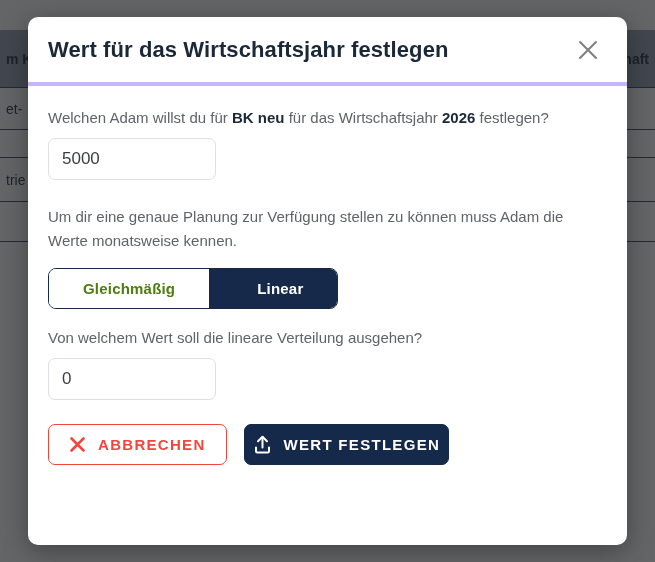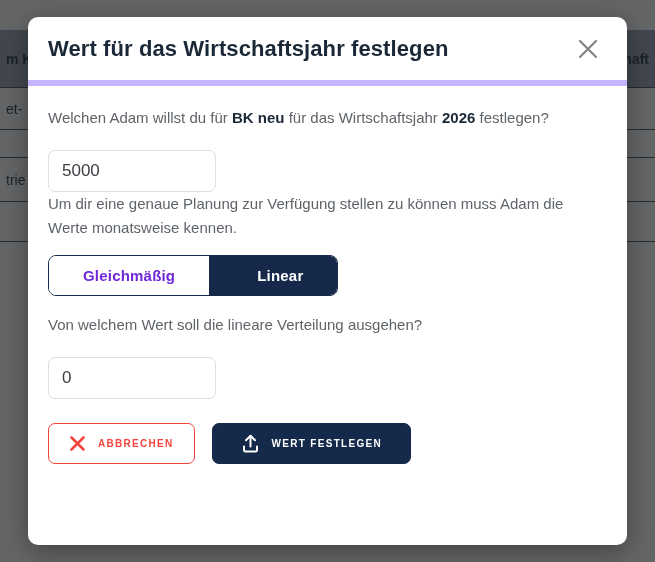--- a/index.html
+++ b/index.html
@@ -42,21 +42,21 @@
     width: 599px; height: 528px;
     background: #ffffff;
     border-radius: 10px;
     box-shadow: 0 6px 26px rgba(0,0,0,0.35);
     overflow: hidden;
   }
 
   .modal-header {
     position: relative;
     height: 69px;
-    border-bottom: 6px solid #c4b5fd;
+    border-bottom: 4px solid #c4b5fd;
     display: flex;
     align-items: center;
     padding: 0 20px 0 20px;
   }
   .modal-title {
     font-size: 22px;
     font-weight: bold;
     color: #1b2838;
     letter-spacing: 0.1px;
     flex: 1;
@@ -80,47 +80,47 @@
     color: #5f6469;
     margin: 0;
     max-width: 560px;
   }
   .para b { color: #1b2838; font-weight: bold; }
 
   .txt-input {
     display: block;
     width: 168px;
     height: 42px;
-    margin-top: 20px;
+    margin-top: 8px;
     border: 1px solid #dcdfe3;
     border-radius: 7px;
     padding: 0 13px;
     font-size: 17px;
     color: #3c4045;
     font-family: "Liberation Sans", sans-serif;
     background: #fff;
     outline: none;
   }
 
-  .para-block-2 { }
+  .para-block-2 { margin-top: 25px; }
   .para-block-3 { margin-top: 16px; }
 
   
   .segmented {
     margin-top: 15px;
     display: inline-flex;
     border: 1px solid #17294a;
     border-radius: 8px;
     overflow: hidden;
     height: 41px;
   }
   .seg-btn {
     border: none;
     background: #ffffff;
-    color: #6d28d9;
+    color: #4d7c0f;
     font-family: "Liberation Sans", sans-serif;
     font-size: 15px;
     font-weight: bold;
     letter-spacing: 0.2px;
     padding: 0 34px;
     cursor: pointer;
     height: 100%;
   }
   .seg-btn.active {
     background: #17294a;
@@ -136,36 +136,36 @@
     align-items: center;
     gap: 17px;
   }
   .btn {
     height: 41px;
     border-radius: 7px;
     display: inline-flex;
     align-items: center;
     gap: 12px;
     font-family: "Liberation Sans", sans-serif;
-    font-size: 10px;
+    font-size: 15px;
     font-weight: bold;
     letter-spacing: 1.3px;
     cursor: pointer;
     padding: 0 20px;
   }
   .btn-cancel {
     background: #ffffff;
     border: 1px solid #f4453d;
     color: #f4453d;
   }
   .btn-primary {
     background: #15294a;
     border: 1px solid #15294a;
     color: #ffffff;
-    padding: 0 28px;
+    padding: 0 8px;
   }
   .btn svg { display: block; flex: 0 0 auto; }
 </style>
 </head>
 <body>
 
 <div id="backdrop">
   <div class="bg-table">
     <div class="bg-spacer" style="flex:0 0 30px;"></div>
     <div class="bg-row" style="height:58px;background:#6f7b8c;">

